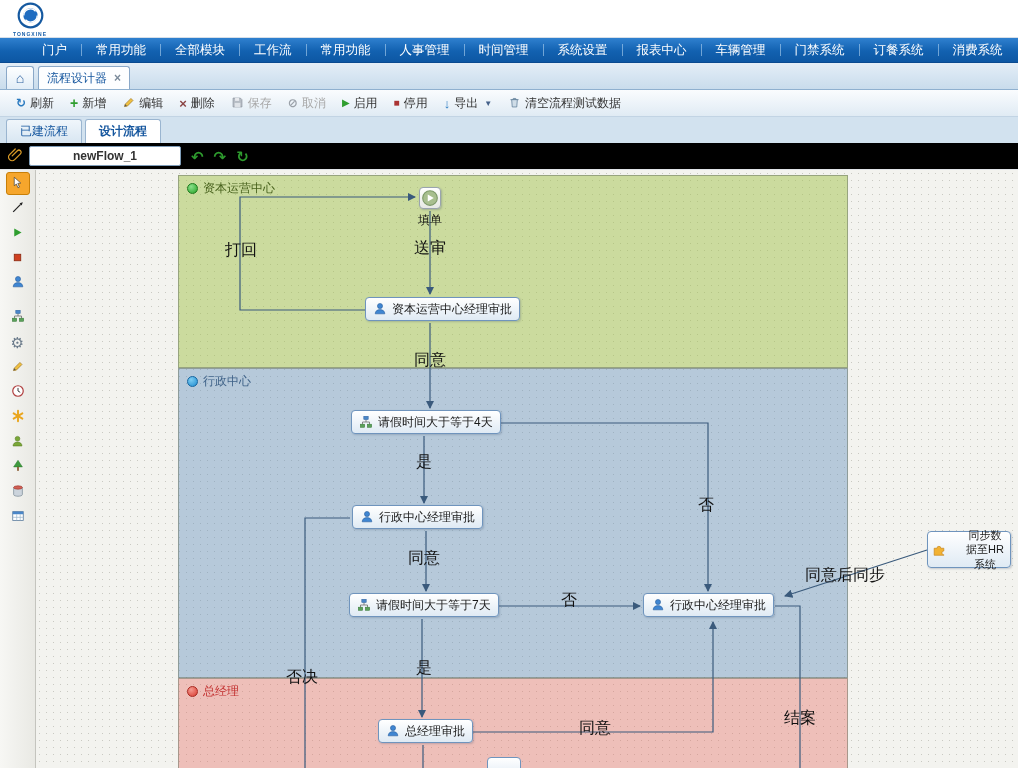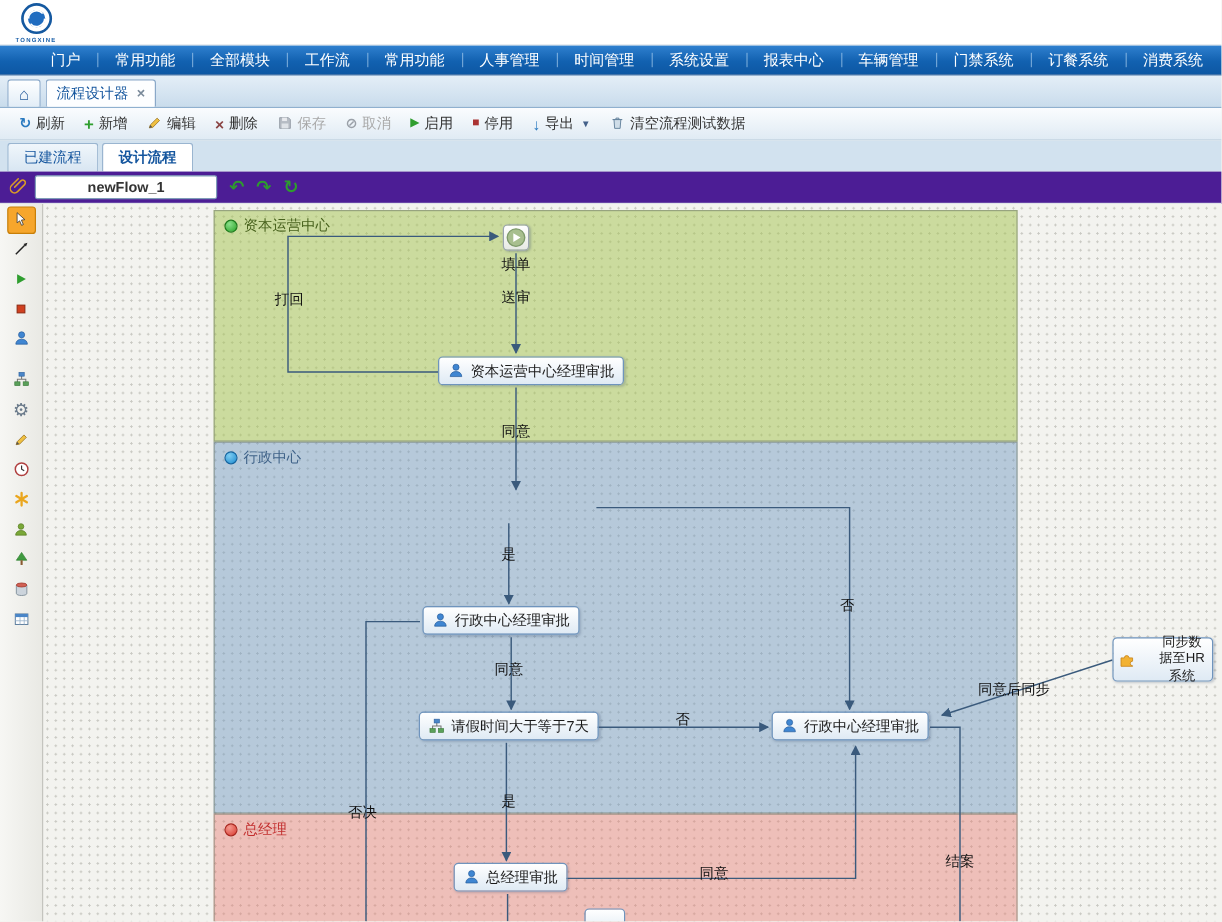--- a/index.html
+++ b/index.html
@@ -44,21 +44,21 @@
   .caret { font-size:8px; color:#44618a; margin-left:2px; }
 
   
   #subtabs { position:absolute; left:0; top:117px; width:1018px; height:26px;
     background:#d2e2ef; display:flex; align-items:flex-end; padding-left:6px; }
   .stab { height:24px; border:1px solid #9ab5d0; border-bottom:none; border-radius:3px 3px 0 0;
     background:linear-gradient(#f0f6fb,#d8e6f2); color:#15569e; display:flex; align-items:center; padding:0 13px; margin-right:3px; cursor:pointer; }
   .stab.active { background:#ffffff; font-weight:bold; }
 
   
-  #flowbar { position:absolute; left:0; top:143px; width:1018px; height:27px; background:#4c1d95;
+  #flowbar { position:absolute; left:0; top:143px; width:1018px; height:27px; background:#000000;
     border-bottom:1px solid #e0e4e8; display:flex; align-items:center; padding-left:8px; }
   #flowname { width:152px; height:20px; margin-left:6px; border:1px solid #7f9db9; border-radius:2px;
     background:#ffffff; font-weight:bold; font-size:12px; color:#333; text-align:center; line-height:18px; cursor:text; }
   .fbtn { margin-left:10px; color:#2e9b2e; font-weight:bold; font-size:15px; line-height:1; cursor:pointer; }
 
   
   #palette { position:absolute; left:0; top:170px; width:36px; bottom:0;
     background:linear-gradient(90deg,#f7f7f4,#e9e9e4); border-right:1px solid #c4c4be; z-index:3; }
   .tool { width:24px; height:23px; margin:2px auto 0 auto; display:flex; align-items:center; justify-content:center; border-radius:3px; cursor:pointer; }
   .tool.selected { background:#f6a62c; border:1px solid #c87f08; }
@@ -89,21 +89,21 @@
     background:linear-gradient(#ffffff,#dfeaf4); box-shadow:1px 1px 2px rgba(60,80,110,.25);
     display:flex; align-items:center; gap:5px; padding:0 7px; font-size:12px; color:#1a1a1a;
     white-space:nowrap; z-index:5; cursor:pointer;justify-content:flex-end; }
   .fnode .nicon { display:flex; }
   .hr-node { height:37px; width:84px; white-space:normal; gap:18px; padding:0 4px; }
   .hr-node .nlabel { width:62px; font-size:11px; line-height:1.3; text-align:center; }
   .start-node { position:absolute; width:22px; height:22px; border:1px solid #9aa4ae; border-radius:4px;
     background:linear-gradient(#ffffff,#e6e9e4); box-shadow:1px 1px 2px rgba(60,80,110,.3);
     display:flex; align-items:center; justify-content:center; z-index:5; cursor:pointer; }
   .start-label { position:absolute; transform:translateX(-50%); font-size:12px; color:#111; z-index:6; }
-  .edge-label { position:absolute; transform:translate(-50%,-50%); font-size:12px; color:#111; z-index:6; white-space:nowrap; }
+  .edge-label { position:absolute; transform:translate(-50%,-50%); font-size:16px; color:#111; z-index:6; white-space:nowrap; }
   .partial-node { position:absolute; left:451px; top:587px; width:34px; height:16px;
     border:1px solid #6f94bd; border-radius:4px 4px 0 0; background:linear-gradient(#ffffff,#e8f0f7); z-index:5; }
 </style>
 </head>
 <body>
 
 <div id="header">
   <span class="logo">
     <svg viewBox="0 0 32 32" width="27" height="27">
       <circle cx="16" cy="16" r="14" fill="#ffffff" stroke="#1559a0" stroke-width="2.6"></circle>
@@ -369,20 +369,31 @@
   <div class="fnode" style="left:329px;top:127px">
     <span class="nicon">
         <svg viewBox="0 0 16 16" width="14" height="14">
           <circle cx="8" cy="4.6" r="2.9" fill="#3f86d2" stroke="#2a5f9e" stroke-width="0.7"></circle>
           <path d="M2.5 13.5c0-3 2.4-4.8 5.5-4.8s5.5 1.8 5.5 4.8z" fill="#3f86d2" stroke="#2a5f9e" stroke-width="0.7"></path>
         </svg>
       </span>
     <span class="nlabel">资本运营中心经理审批</span>
   </div>
 
+  <div class="fnode" style="left:315px;top:240px">
+    <span class="nicon">
+        <svg viewBox="0 0 16 16" width="14" height="14">
+          <path d="M8 5v3M4 11V8h8v3" stroke="#777" fill="none" stroke-width="1"></path>
+          <rect x="5.5" y="1.5" width="5" height="3.6" fill="#4a86c8" stroke="#2a5f9e" stroke-width="0.6"></rect>
+          <rect x="1.5" y="10.5" width="5" height="3.6" fill="#5aa05a" stroke="#3a7a3a" stroke-width="0.6"></rect>
+          <rect x="9.5" y="10.5" width="5" height="3.6" fill="#5aa05a" stroke="#3a7a3a" stroke-width="0.6"></rect>
+        </svg>
+      </span>
+    <span class="nlabel">请假时间大于等于4天</span>
+  </div>
 
   <div class="fnode" style="left:316px;top:335px">
     <span class="nicon">
         <svg viewBox="0 0 16 16" width="14" height="14">
           <circle cx="8" cy="4.6" r="2.9" fill="#3f86d2" stroke="#2a5f9e" stroke-width="0.7"></circle>
           <path d="M2.5 13.5c0-3 2.4-4.8 5.5-4.8s5.5 1.8 5.5 4.8z" fill="#3f86d2" stroke="#2a5f9e" stroke-width="0.7"></path>
         </svg>
       </span>
     <span class="nlabel">行政中心经理审批</span>
   </div>

